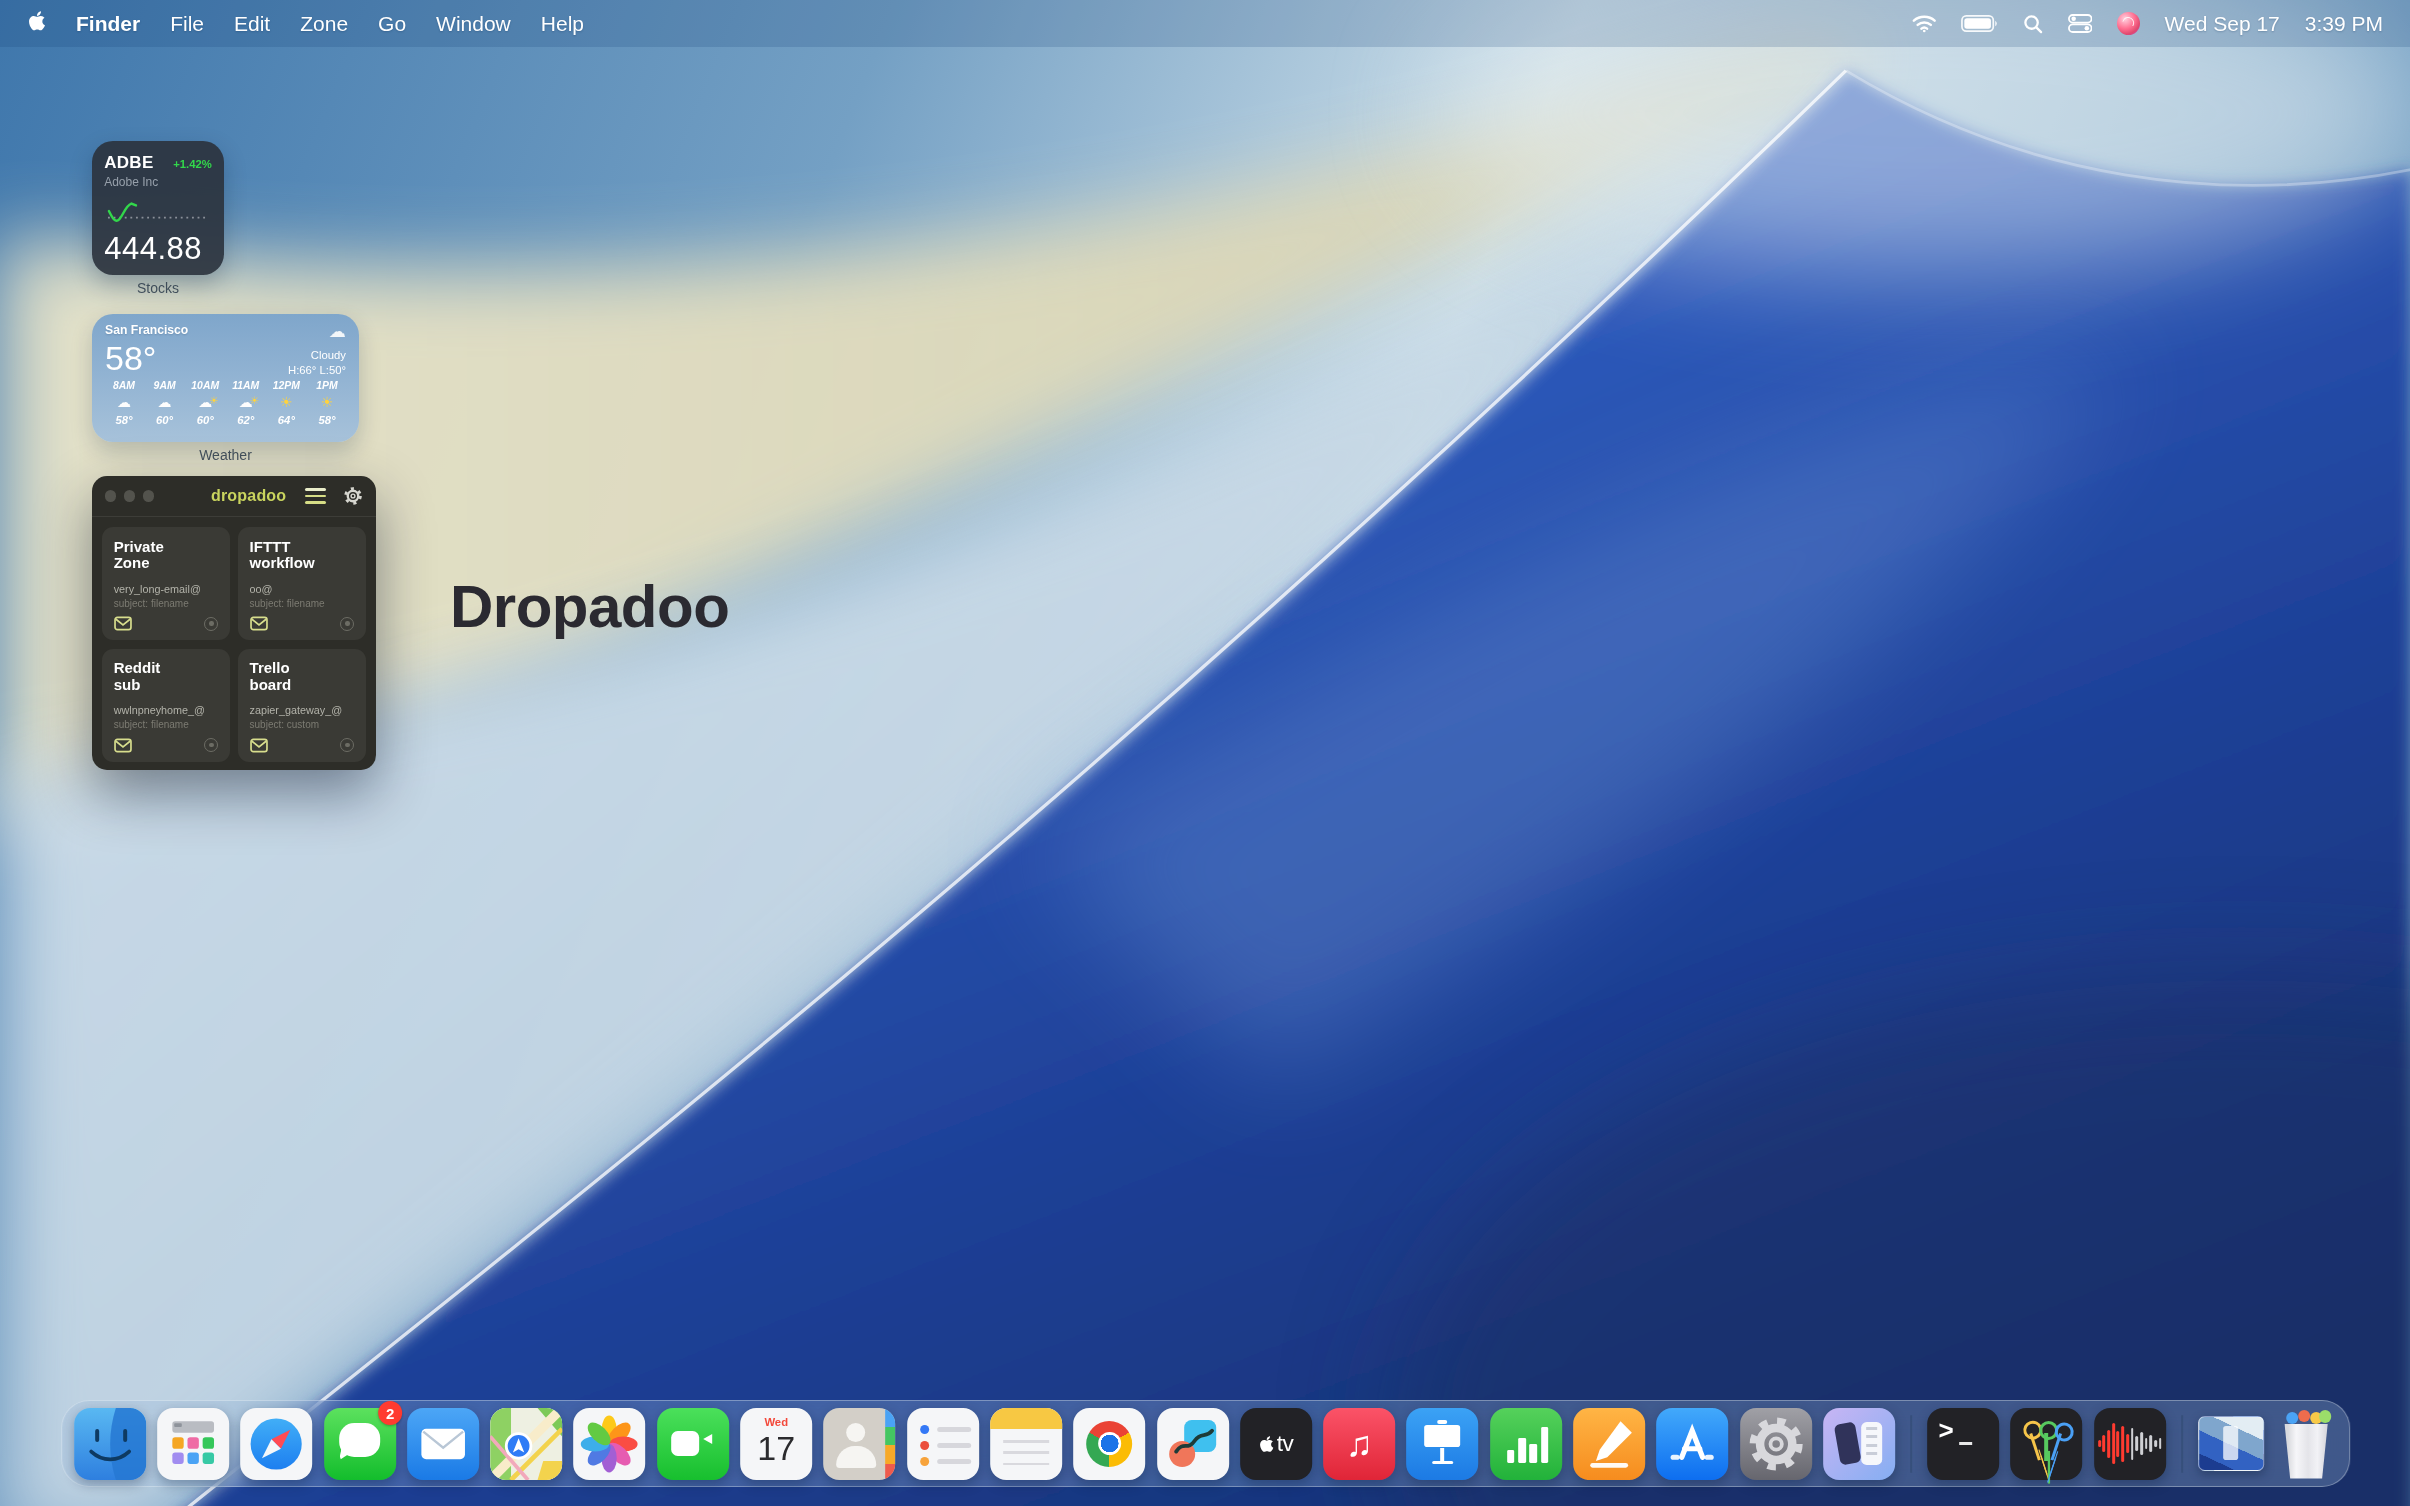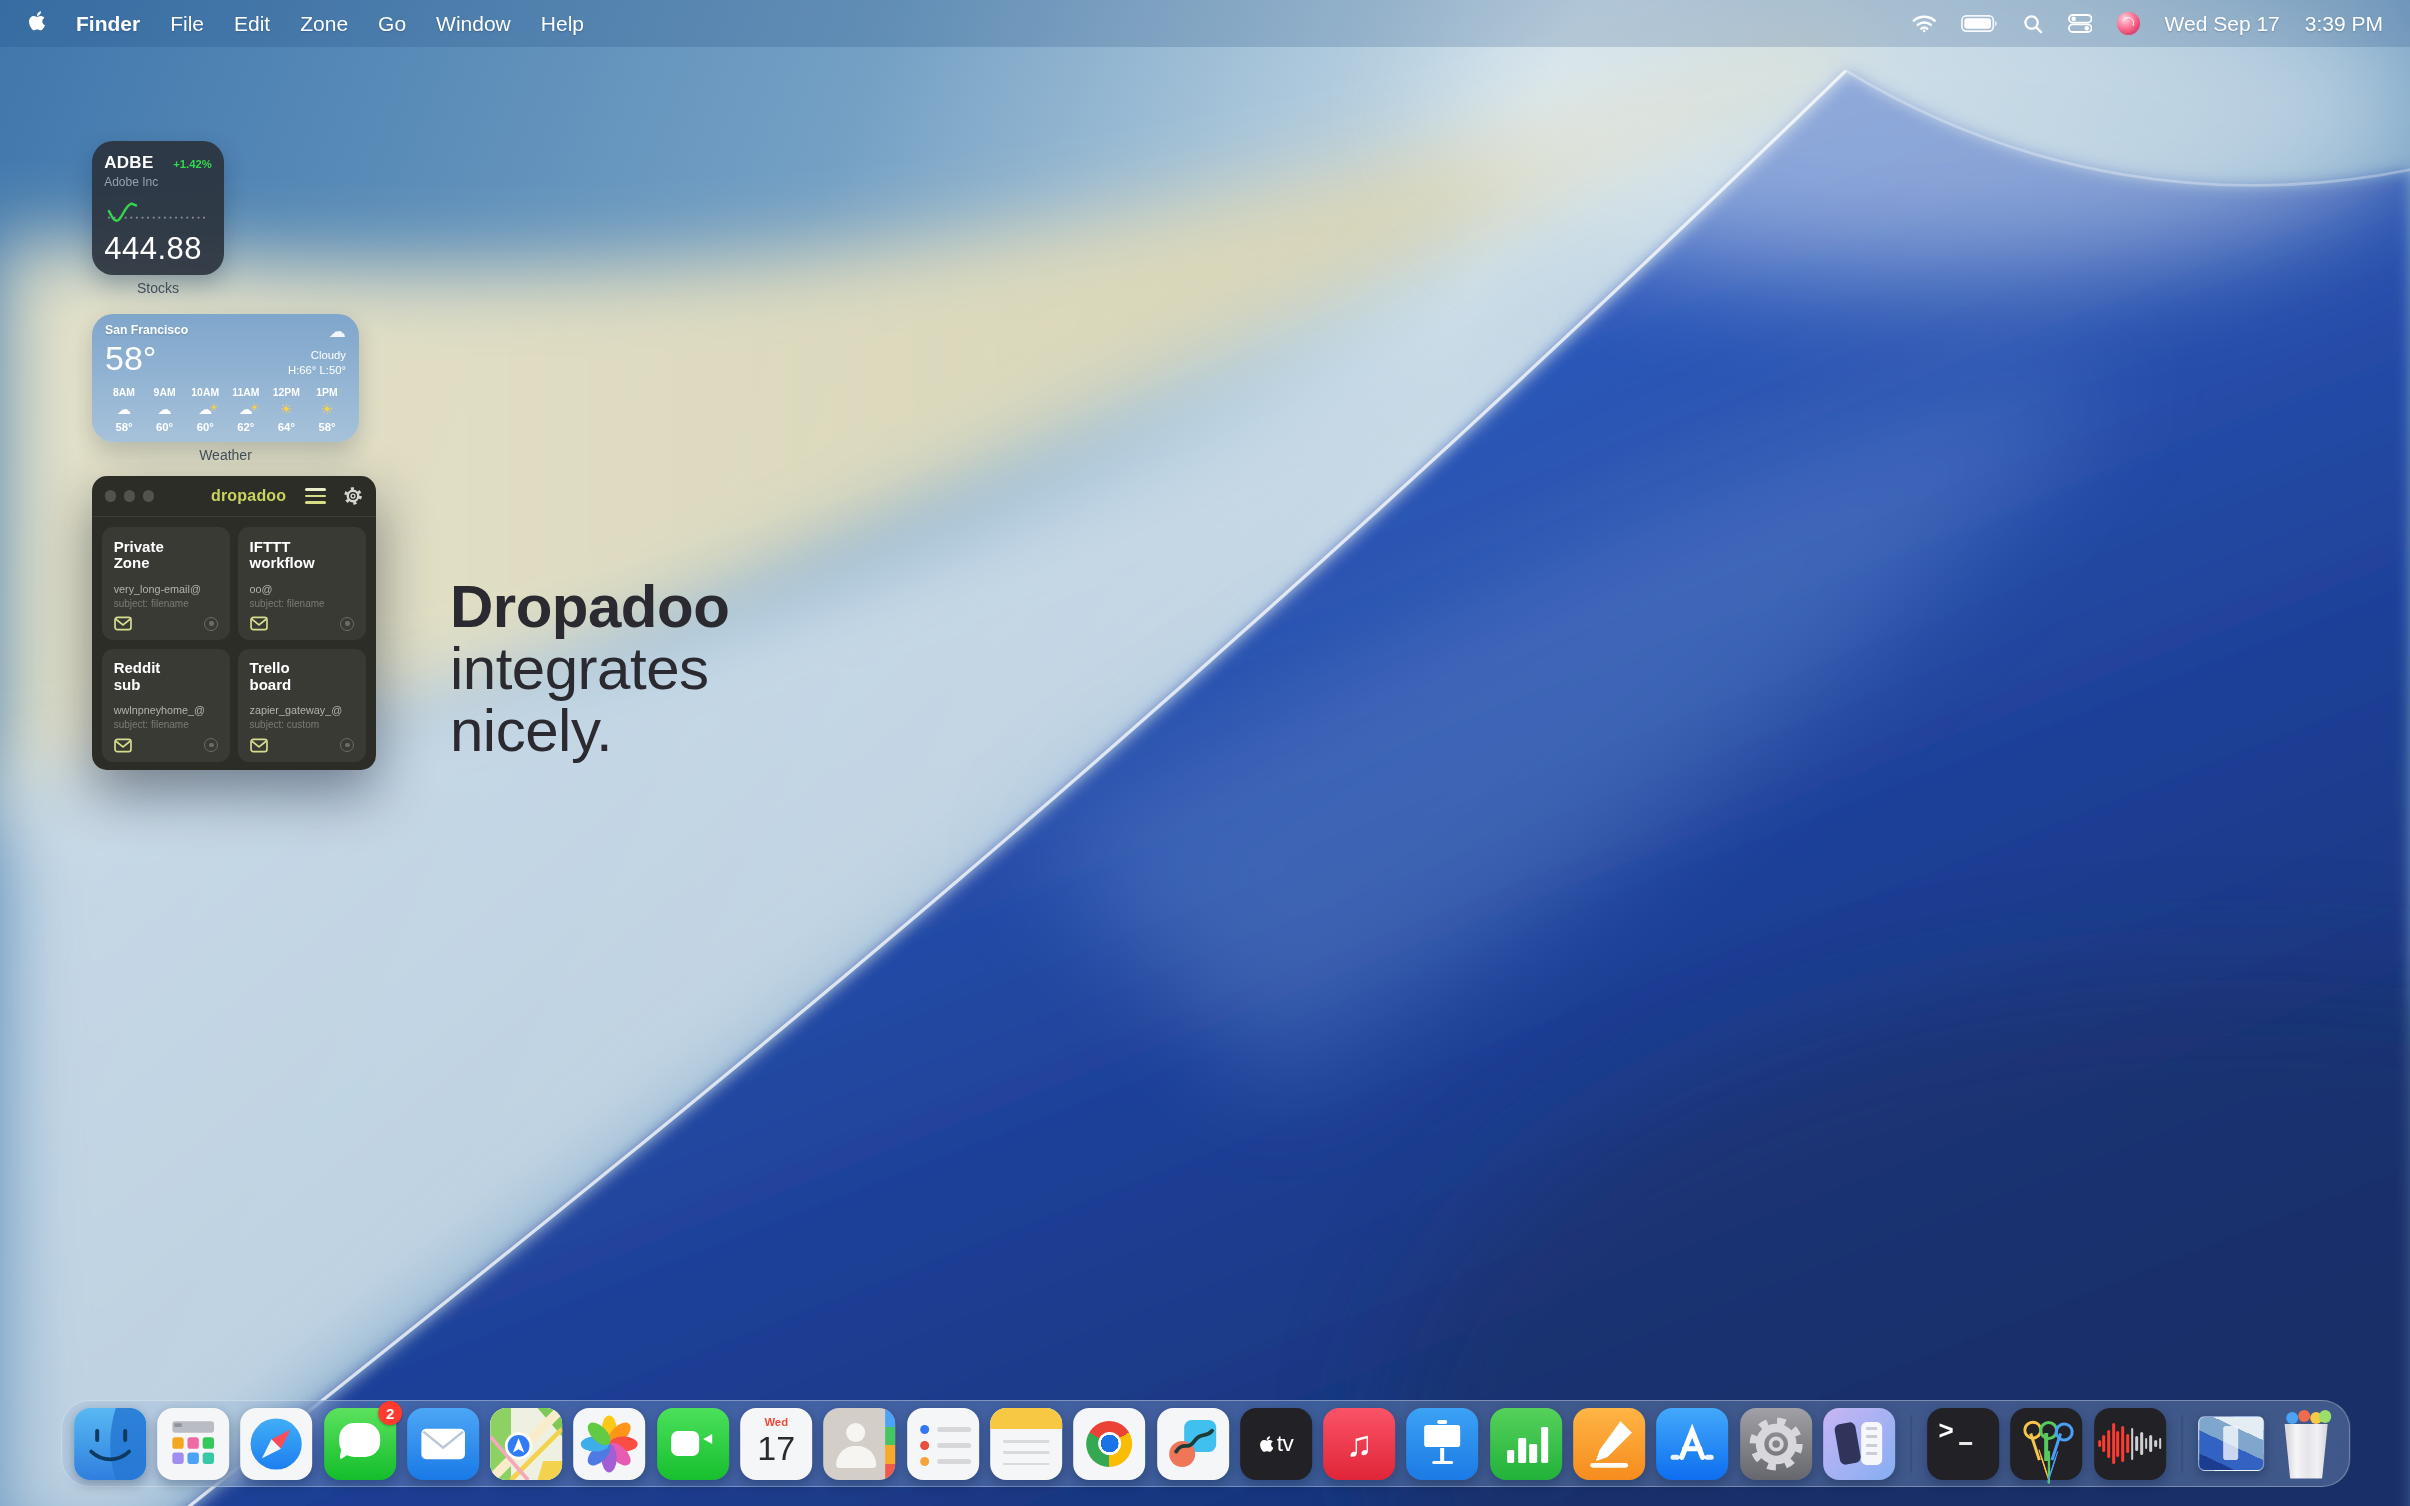--- a/index.html
+++ b/index.html
@@ -45,21 +45,21 @@
   .weather { position:absolute; left:92px; top:314px; width:267px; height:128px;
     border-radius:21px; padding:9.4px 13px 7.5px; color:#fff;
     background:linear-gradient(180deg,#7fa6cb 0%, #90b2d2 45%, #a7c2da 100%);
     box-shadow:0 9.4px 22.6px rgba(10,30,60,.2); }
   .w-top { display:flex; justify-content:space-between; align-items:flex-start; }
   .w-city { font-size:12.2px; font-weight:700; text-shadow:0 0.9px 1.9px rgba(0,40,80,.2); }
   .w-cloud-ico { font-size:17px; color:#f2f6f9; line-height:1; }
   .w-mid { display:flex; justify-content:space-between; align-items:flex-end; margin-top:-1.9px; }
   .w-temp { font-size:34px; font-weight:300; }
   .w-cond { text-align:right; font-size:11.3px; line-height:1.3; }
-  .w-hours { display:flex; justify-content:space-between; margin-top:9px; }
+  .w-hours { display:flex; justify-content:space-between; margin-top:2px;font-style:italic; }
   .w-hour { width:38px; text-align:center; font-size:10.4px; font-weight:700; }
   .w-hi { height:19px; margin:2.8px 0 1.9px; position:relative; font-size:14px; line-height:19px; }
   .w-hi .cl { color:#fdfdfd; position:relative; z-index:2; }
   .w-hi .sn { color:#ffd33d; }
   .w-hi.partly .sn { position:absolute; font-size:10.4px; top:-2.8px; right:5.6px; z-index:1; }
   .w-ht { font-size:11.3px; font-weight:700; }
 
   
   .dwin { position:absolute; left:92px; top:476px; width:284px; height:294px;
     background:#2d2d28; border-radius:15px; box-shadow:0 22.6px 56px rgba(5,15,40,.45);
@@ -438,22 +438,20 @@
             <path d="M2 3.5 L9.5 9.5 L17 3.5" fill="none" stroke="#d7dd8d" stroke-width="1.8"></path>
           </svg>
         <span class="c-dot"></span>
       </div>
     </div>
   </div>
 </div>
 
 <div class="headline">
   <div class="hb">Dropadoo</div>
-  <div class="hr">integrates
-nicely.</div>
 </div>
 
 <div class="dock">
   <button class="di di-finder">
     <svg class="full" viewBox="0 0 76 76">
       <path d="M44,0 C36,25 36,51 44,76 L76,76 L76,0 Z" fill="#2678d2" opacity="0.85"></path>
       <path d="M18,46 C30,57 46,57 58,46" fill="none" stroke="#0e3a62" stroke-width="4" stroke-linecap="round"></path>
     </svg>
     <span class="fc-eye" style="left:21px"></span>
     <span class="fc-eye" style="left:49px"></span>

